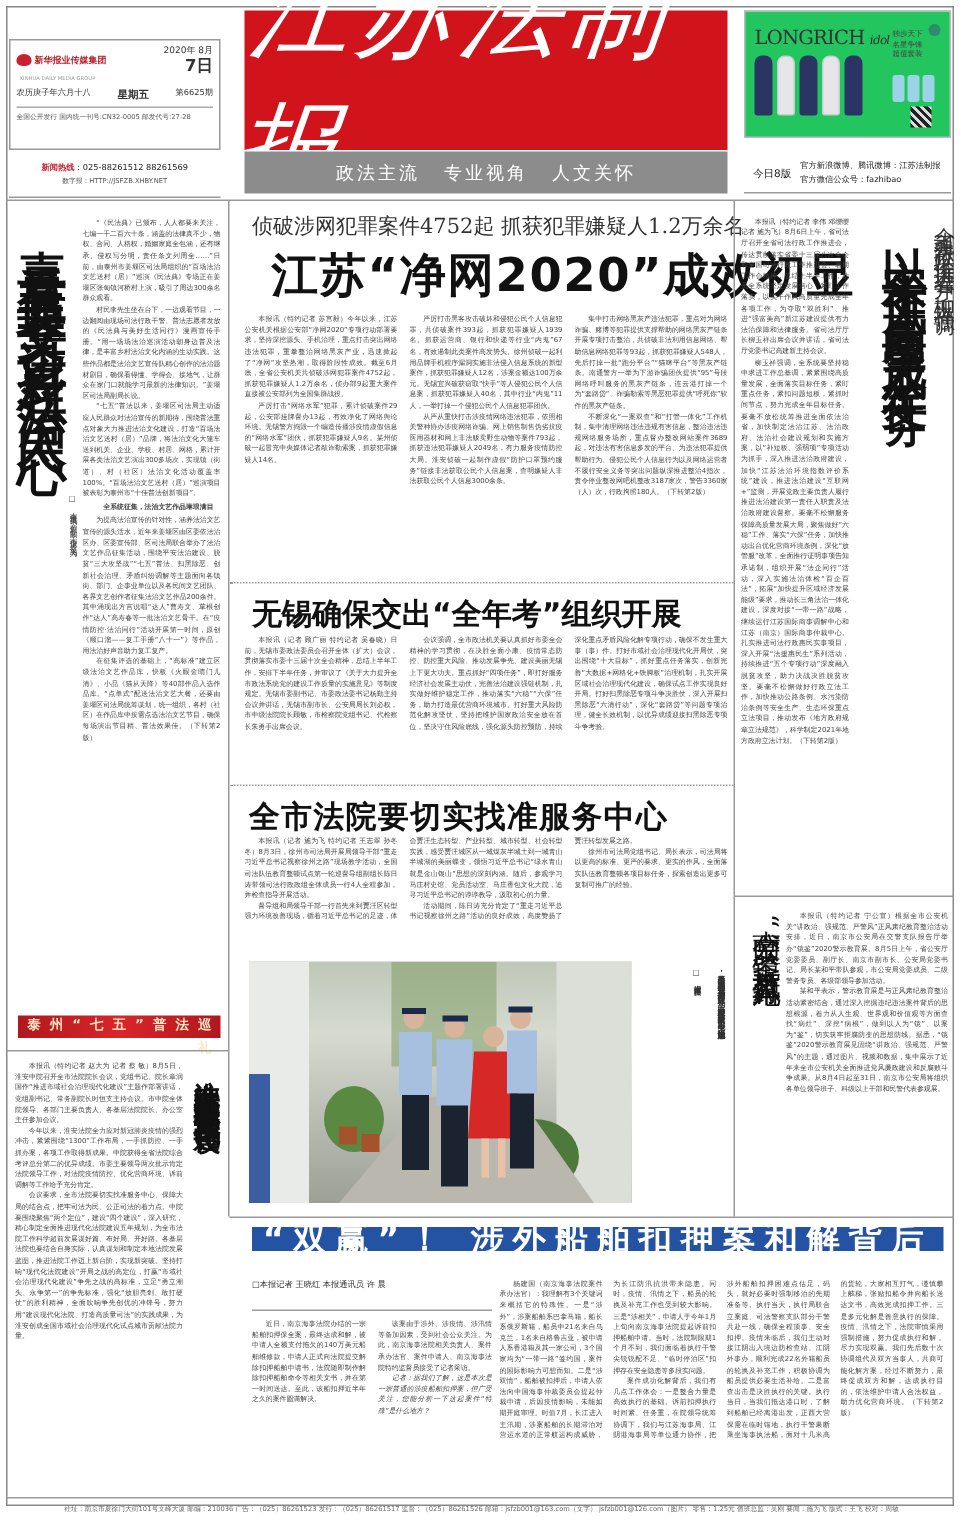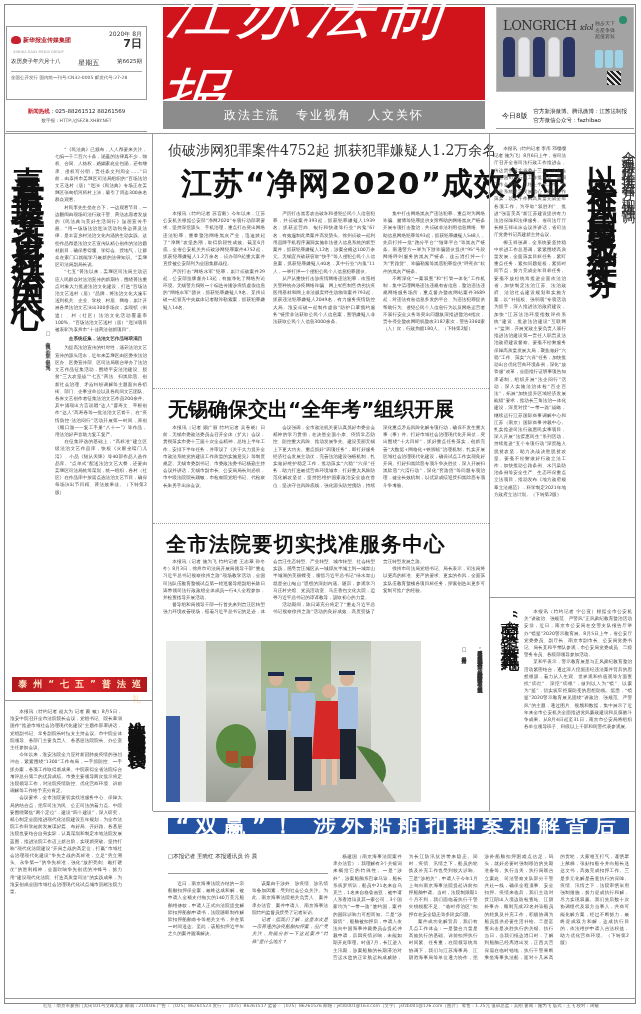--- a/index.html
+++ b/index.html
@@ -8,25 +8,25 @@
 .abs{position:absolute}
 .frame{position:absolute;left:4px;top:4px;width:632px;height:1000px;border:1px solid #888}
 
 .infobox{left:6px;top:26px;width:141px;height:74px;border:1px solid #999;background:#fff}
 .logo-row{display:flex;align-items:center;justify-content:space-between;padding:4px 4px 0}
 .logo{display:flex;align-items:center;gap:2px;font-size:6px;color:#b3202a;font-weight:bold}
 .logo-mark{width:10px;height:8px;background:#c8202e;border-radius:50% 50% 40% 40%}
 .date{font-size:6px;color:#333;text-align:right;line-height:1.1}
 .date b{font-size:11px;display:block}
 .lunar{display:flex;justify-content:space-between;font-size:5.5px;padding:4px 4px 0;color:#333}
-.lunar .wd{font-size:7px;font-weight:normal}
+.lunar .wd{font-size:7px;font-weight:bold}
 .pub{font-size:4.5px;color:#555;border-top:1px solid #aaa;margin:3px 4px 0;padding-top:3px}
 .redbar{left:163px;top:7px;width:322px;height:93px;background:#d1131b;display:flex;align-items:center;justify-content:center}
 .redbar .title{font-family:"DejaVu Serif",serif;font-size:66px;color:#fff;font-style:italic;letter-spacing:4px;transform:skewX(-6deg)}
-.ad{left:496px;top:7px;width:138px;height:85px;border:1px solid #bbb;background:#a3a3a3;padding:10px 6px}
+.ad{left:496px;top:7px;width:138px;height:85px;border:1px solid #bbb;background:#22c55e;padding:10px 6px}
 .ad .brand{font-family:"DejaVu Serif",serif;font-size:13px;color:#333;letter-spacing:-.5px}
 .ad .brand i{font-size:8px}
 .ad .figs{display:flex;gap:3px;margin-top:4px}
 .ad .fig{width:12px;height:40px;border-radius:5px 5px 2px 2px;background:#2a3563}
 .ad .fig.w{background:#e5e5ea;border:1px solid #ccc}
 .ad .bottles{display:flex;gap:2px;position:absolute;right:10px;top:42px}
 .ad .bottle{width:8px;height:18px;background:#9dd3e6;border-radius:2px}
 .ad .qr{position:absolute;right:12px;bottom:6px;width:14px;height:14px;background:repeating-linear-gradient(45deg,#222 0 2px,#ddd 2px 4px)}
 .ad .tag{position:absolute;right:12px;top:12px;font-size:5px;color:#444;line-height:1.3}
 .ad .circle{position:absolute;right:6px;top:8px;width:8px;height:8px;border-radius:50%;background:#2d8c6d}

